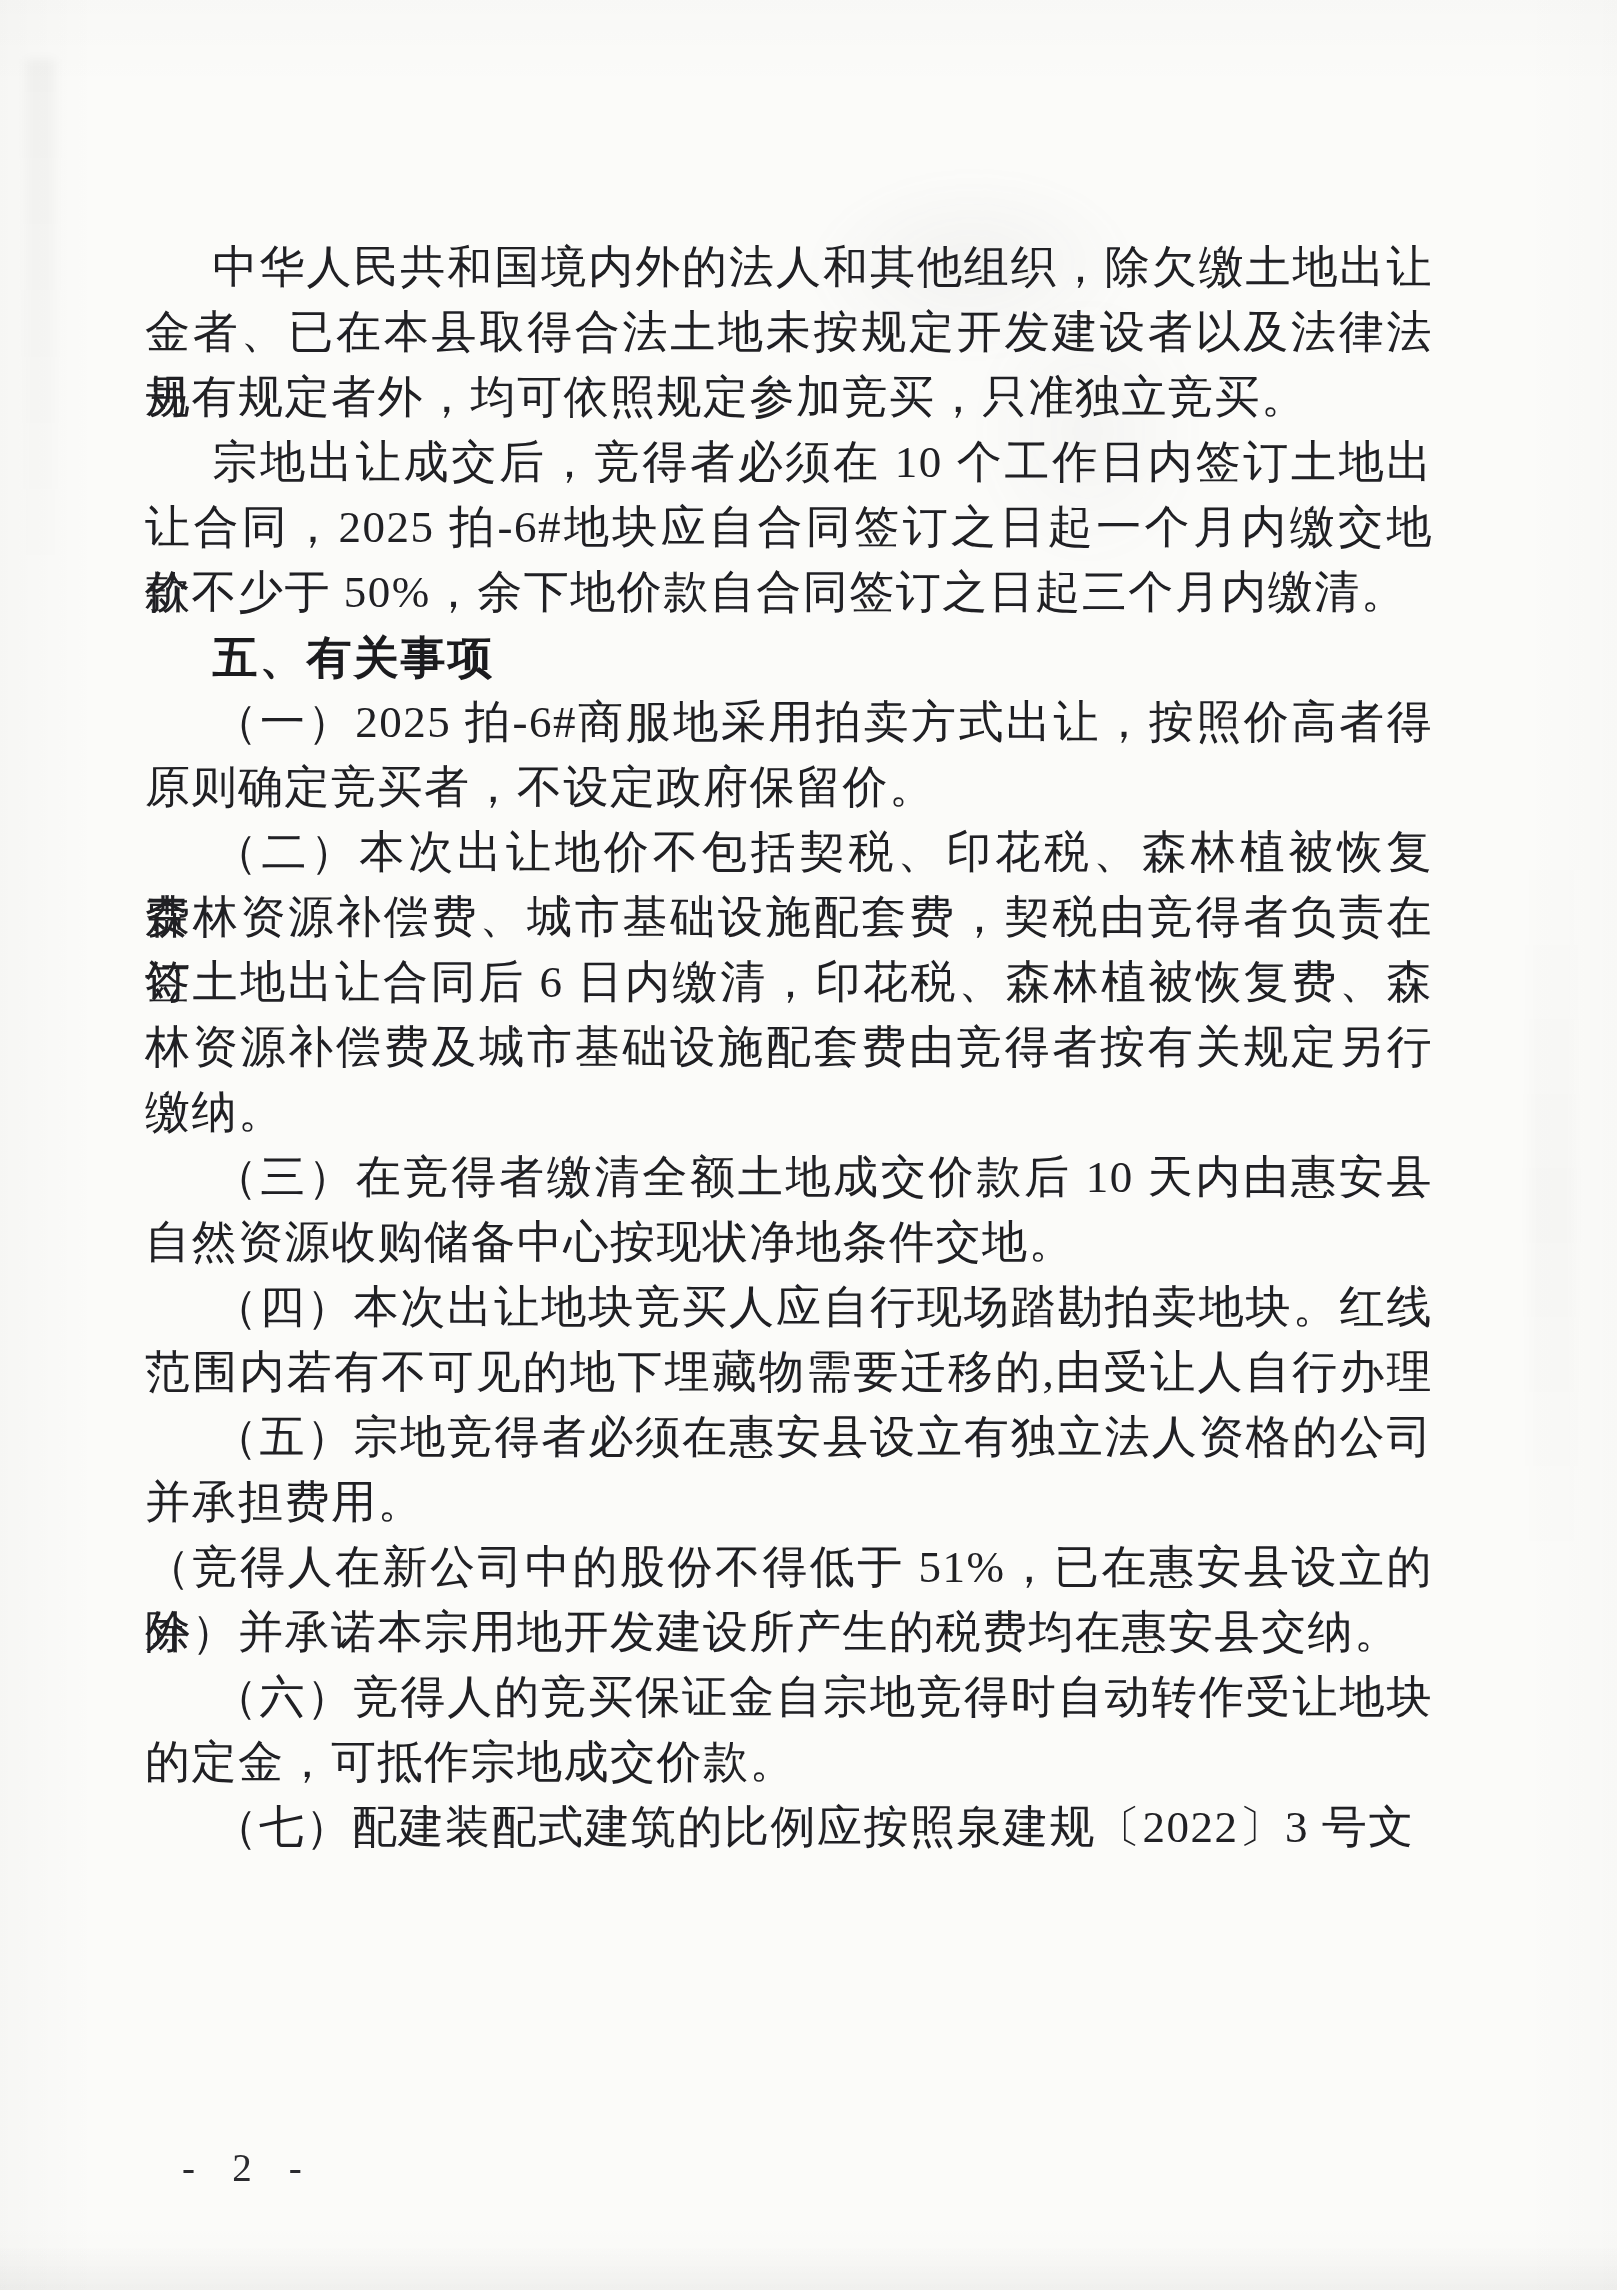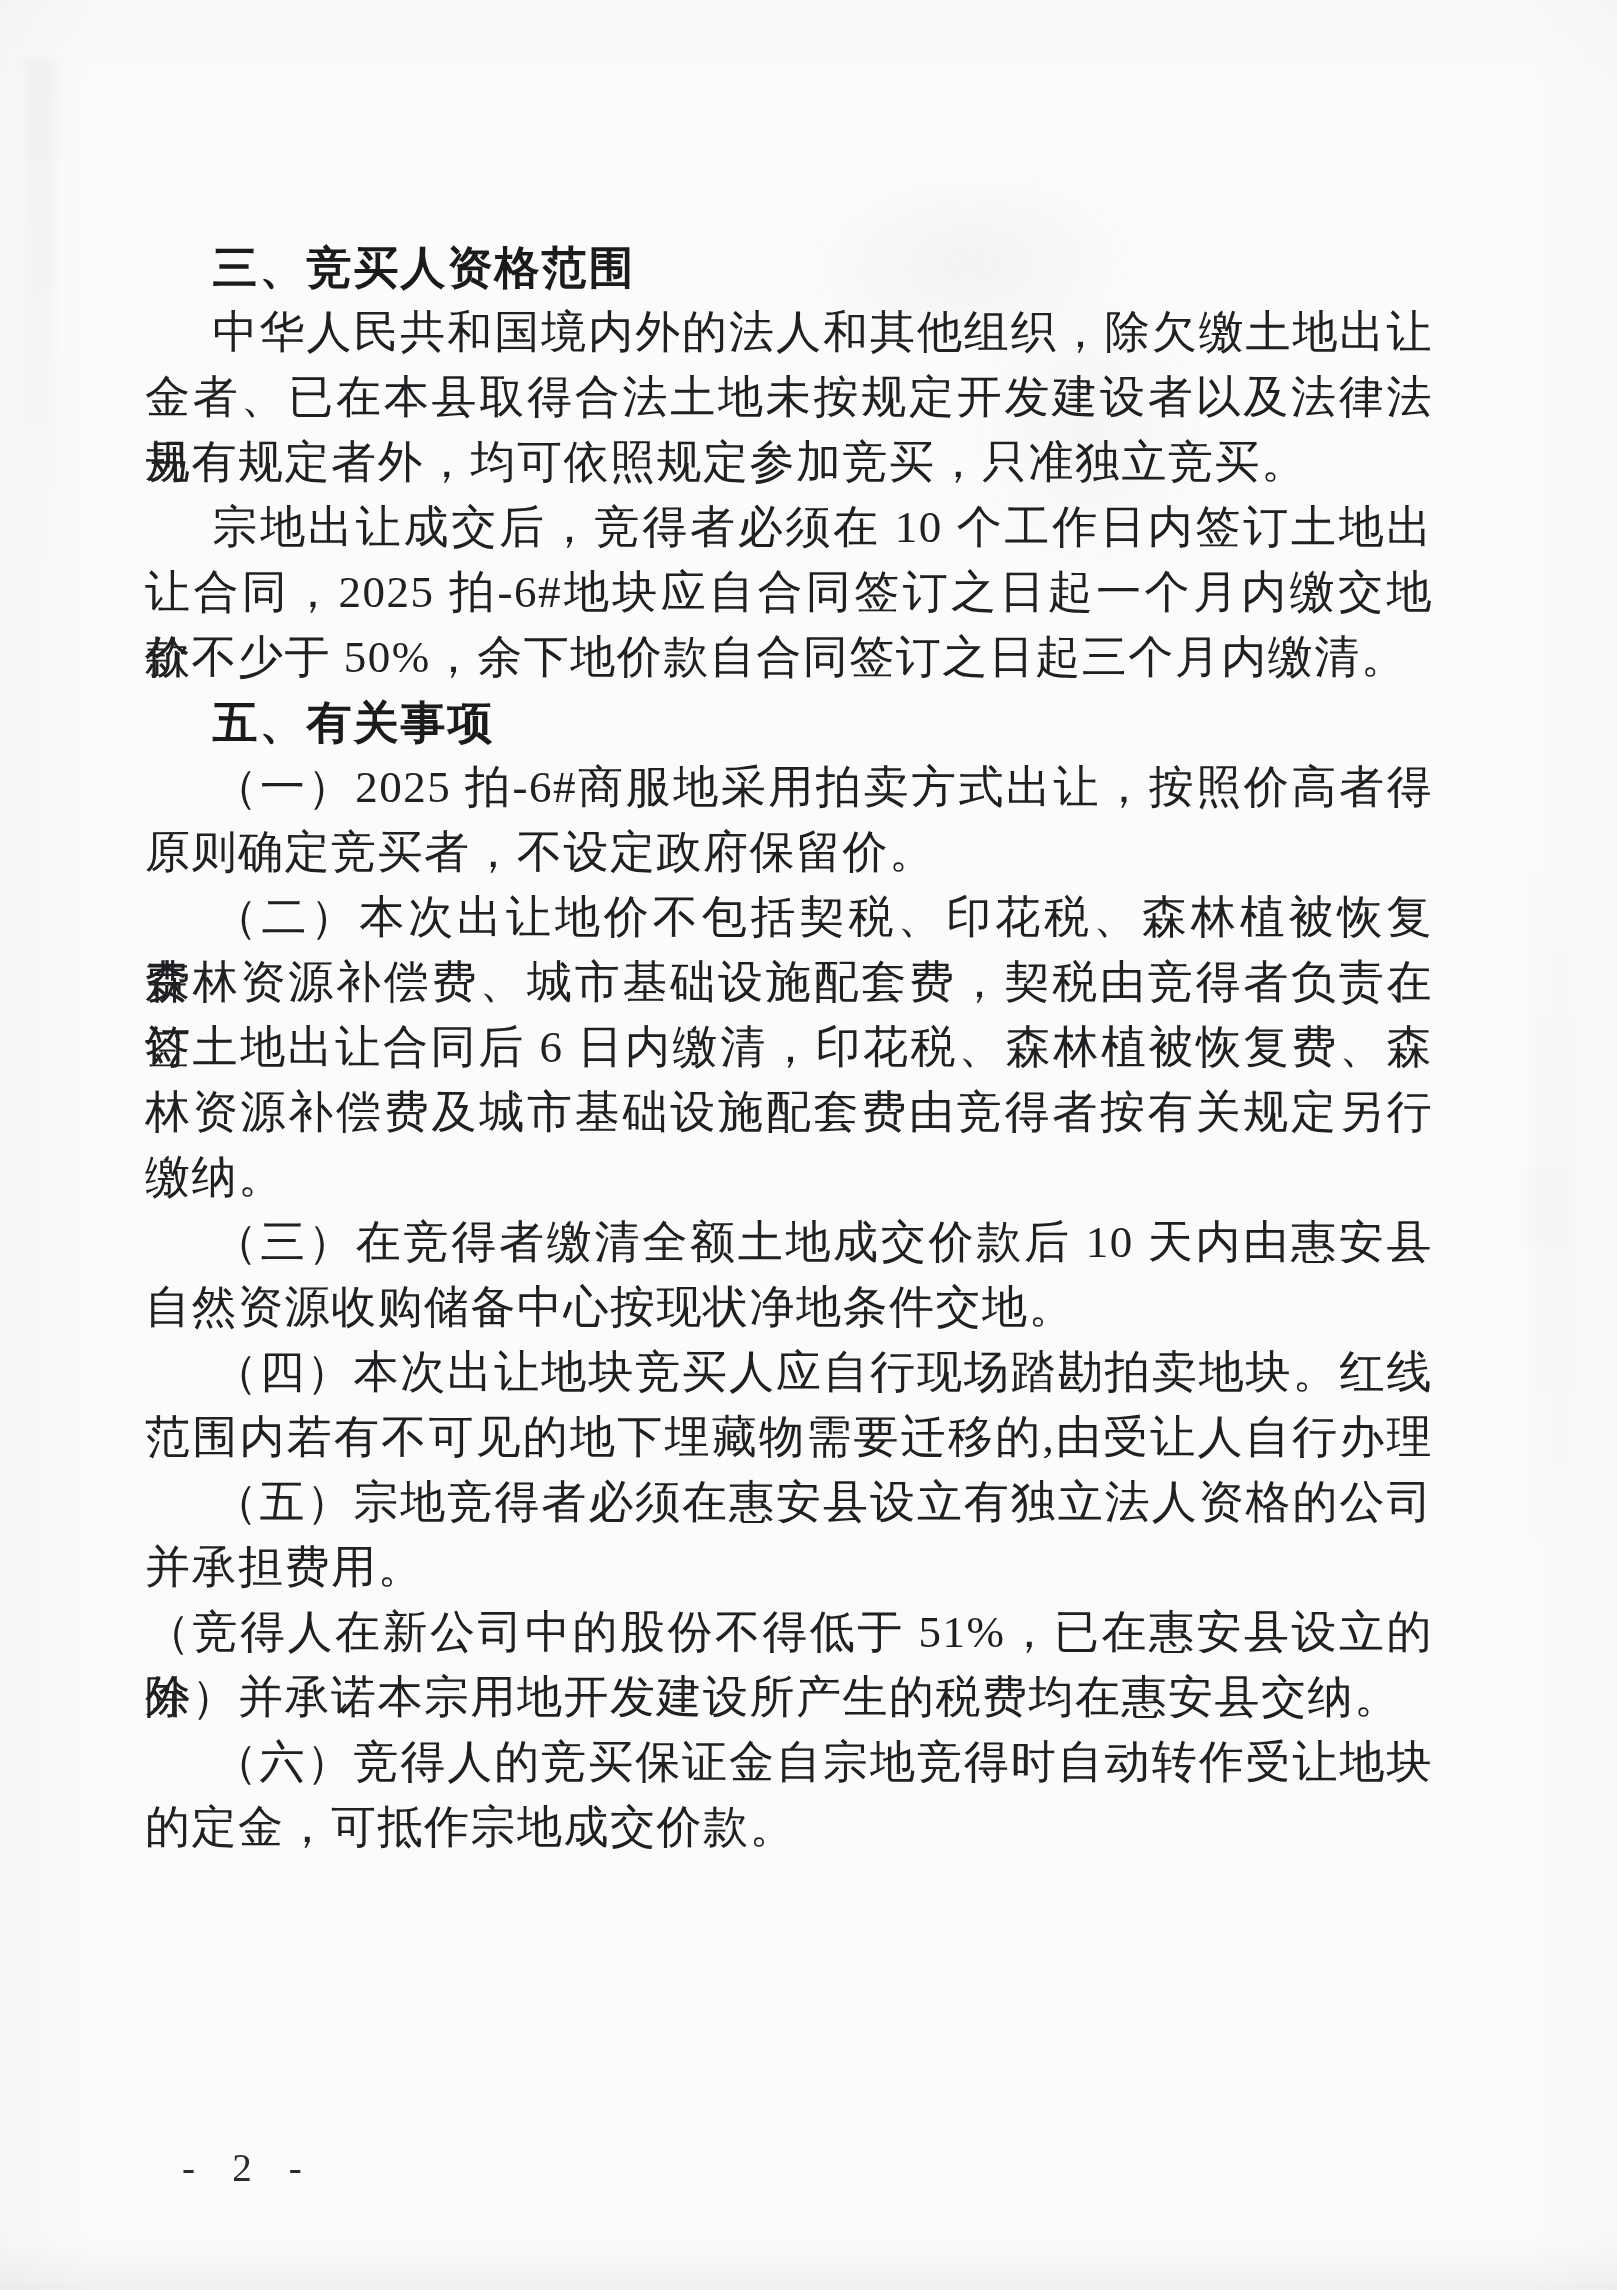--- a/index.html
+++ b/index.html
@@ -94,21 +94,20 @@
 <body>
 
 <div class="page">
   <div class="artifact bleed-1"></div>
   <div class="artifact bleed-2"></div>
   <div class="artifact streak-left"></div>
   <div class="artifact streak-right"></div>
   <div class="artifact fold"></div>
 
   <main class="doc-body" id="doc-body">
-      <div class="line heading indent">三、竞买人资格范围</div>
       <div class="line indent fill">中华人民共和国境内外的法人和其他组织，除欠缴土地出让</div>
       <div class="line fill">金者、已在本县取得合法土地未按规定开发建设者以及法律法规</div>
       <div class="line">另有规定者外，均可依照规定参加竞买，只准独立竞买。</div>
       <div class="line indent fill">宗地出让成交后，竞得者必须在 10 个工作日内签订土地出</div>
       <div class="line fill">让合同，2025 拍-6#地块应自合同签订之日起一个月内缴交地价</div>
       <div class="line">款不少于 50%，余下地价款自合同签订之日起三个月内缴清。</div>
       <div class="line heading indent">五、有关事项</div>
       <div class="line indent fill">（一）2025 拍-6#商服地采用拍卖方式出让，按照价高者得</div>
       <div class="line">原则确定竞买者，不设定政府保留价。</div>
       <div class="line indent fill">（二）本次出让地价不包括契税、印花税、森林植被恢复费、</div>
@@ -119,17 +118,18 @@
       <div class="line indent fill">（三）在竞得者缴清全额土地成交价款后 10 天内由惠安县</div>
       <div class="line">自然资源收购储备中心按现状净地条件交地。</div>
       <div class="line indent fill">（四）本次出让地块竞买人应自行现场踏勘拍卖地块。红线</div>
       <div class="line fill">范围内若有不可见的地下埋藏物需要迁移的,由受让人自行办理</div>
       <div class="line indent fill">（五）宗地竞得者必须在惠安县设立有独立法人资格的公司</div>
       <div class="line">并承担费用。</div>
       <div class="line fill">（竞得人在新公司中的股份不得低于 51%，已在惠安县设立的除</div>
       <div class="line">外）并承诺本宗用地开发建设所产生的税费均在惠安县交纳。</div>
       <div class="line indent fill">（六）竞得人的竞买保证金自宗地竞得时自动转作受让地块</div>
       <div class="line">的定金，可抵作宗地成交价款。</div>
+      <div class="line indent">（七）配建装配式建筑的比例应按照泉建规〔2022〕3 号文</div>
     </main>
 
   <div class="page-number">- 2 -</div>
 </div>
 
 
 </body></html>

